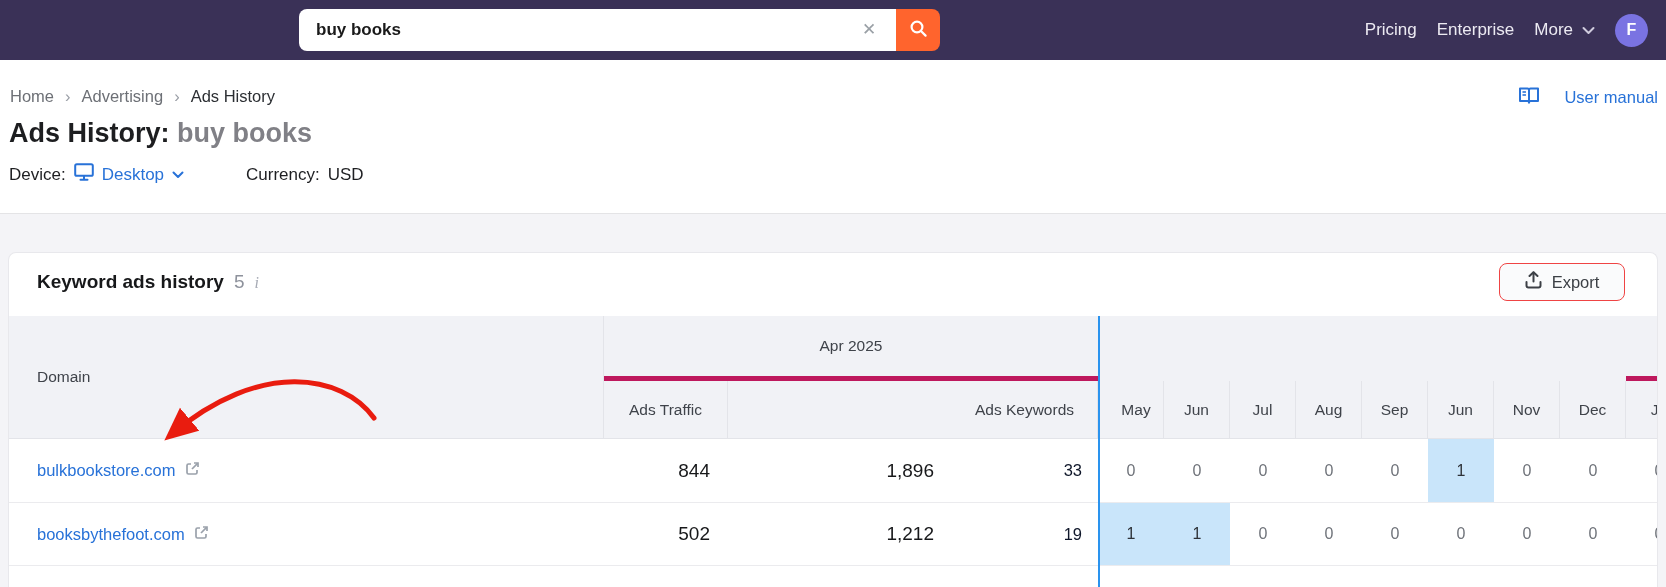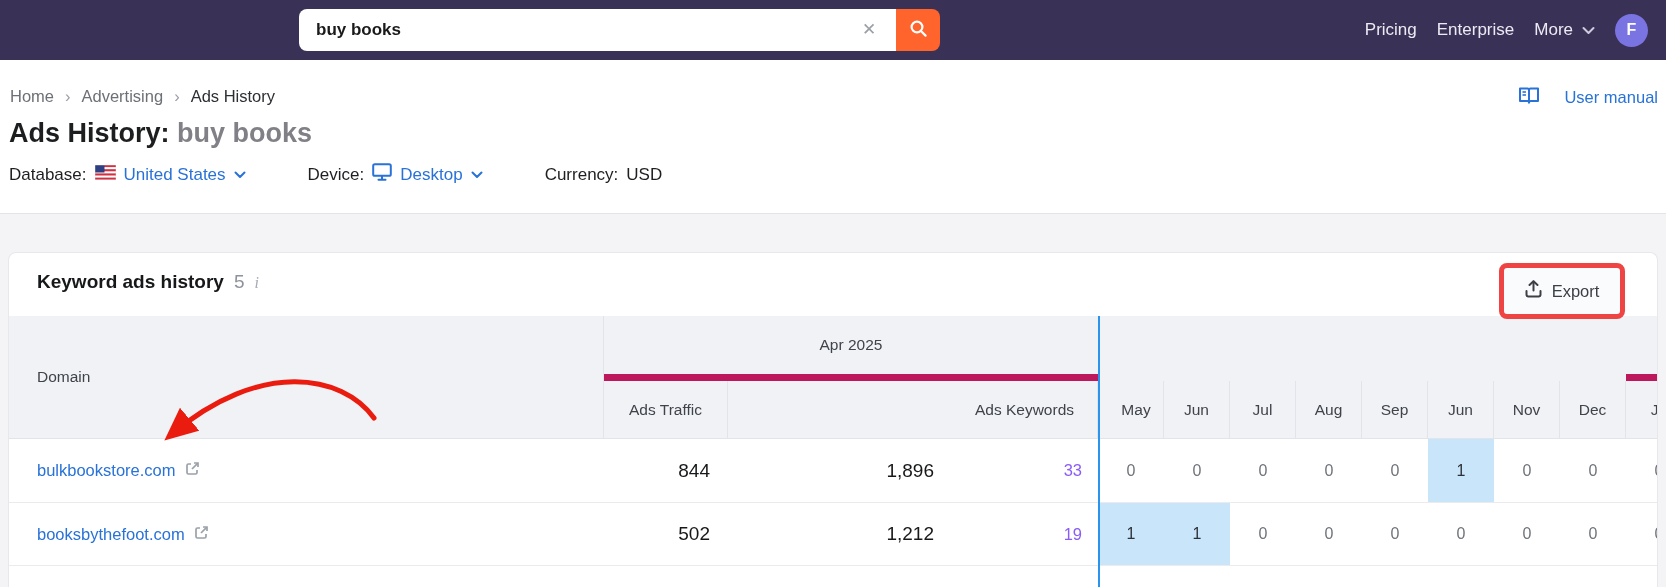--- a/index.html
+++ b/index.html
@@ -41,43 +41,43 @@
   .page-bg { position:absolute; left:0; top:214px; width:1666px; height:373px; background:#f4f4f7; }
 
   
   .card { position:absolute; left:8px; top:252px; width:1650px; height:400px; background:#fff;
     border:1px solid #e8e8ec; border-bottom:none; border-radius:8px 8px 0 0; overflow:hidden; }
   .card-header { position:relative; height:63px; }
   .panel-title-wrap { position:absolute; left:28px; top:18px; display:flex; align-items:baseline; gap:10px; }
   .panel-title { font-size:19px; font-weight:bold; color:#17181a; }
   .panel-count { font-size:19px; color:#8e929c; }
   .info-icon { font-family:"Liberation Serif", serif; font-style:italic; font-size:16px; color:#a7abb5; cursor:pointer; }
-  .export-btn { position:absolute; right:32px; top:10px; width:126px; height:56px; background:#fafbfc;
-    border:5px solid #ef4444; border-radius:8px; display:flex; align-items:center; justify-content:center;
+  .export-btn { position:absolute; right:32px; top:10px; width:126px; height:38px; background:#fafbfc;
+    border:1px solid #ef4444; border-radius:8px; display:flex; align-items:center; justify-content:center;
     gap:10px; font-size:16.5px; color:#3c4046; cursor:pointer; }
 
   
   .ads-table { --cols:595px 124px 224px 146px 66px 66px 66px 66px 66px 66px 66px 66px 66px; }
   .thead { display:grid; grid-template-columns:var(--cols); grid-template-rows:65px 57px;
     background:#f1f2f6; border-bottom:1px solid #e3e4e9; }
   .th { font-size:15.5px; color:#3f434a; }
   .th-domain { grid-row:1/3; grid-column:1; display:flex; align-items:center; padding-left:28px;
     border-right:1px solid #e3e4e9; }
   .th-group { grid-row:1; display:flex; align-items:center; justify-content:center;
-    border-bottom:7px solid #be185d; }
+    border-bottom:5px solid #be185d; }
   .th-sub { grid-row:2; display:flex; align-items:center; justify-content:center; }
   .th-sub.bR { border-right:1px solid #e3e4e9; }
   .trow { display:grid; grid-template-columns:var(--cols); height:63px; background:#fff; }
   .trow + .trow { border-top:1px solid #ebebee; }
   .td-domain { display:flex; align-items:center; gap:9px; padding-left:28px; }
   .domain-link { color:#2872d8; font-size:16.5px; cursor:pointer; }
   .td-num { display:flex; align-items:center; justify-content:flex-end; padding-right:18px;
     font-size:19px; color:#17181a; }
   .td-kw { display:flex; align-items:center; justify-content:flex-end; padding-right:16px;
-    font-size:16.5px; color:#8b5cf6; cursor:pointer; }
+    font-size:16.5px; color:#0f172a; cursor:pointer; }
   .td-month { display:flex; align-items:center; justify-content:center; font-size:16px; color:#6f737a; }
   .td-month.hl { background:#c9e5fa; color:#2e3238; }
   .trow.partial { height:24px; border-top:1px solid #ebebee; }
   .blue-line { position:absolute; left:1089px; top:63px; width:2px; height:337px; background:#2a93ee; z-index:4; }
 
   .arrow-overlay { position:absolute; left:120px; top:352px; width:290px; height:115px;
     pointer-events:none; z-index:6; }
 </style>
 </head>
 <body>
@@ -130,42 +130,20 @@
   </span>
   <span>User manual</span>
 </div>
 
 <div class="page-title">
   <span>Ads History:</span>
   <span class="kw">buy books</span>
 </div>
 
 <div class="filters">
-  <div class="filter">
-    <span class="filter-label">Database:</span>
-    <span>
-      <svg width="21" height="15" viewBox="0 0 21 15">
-          <rect width="21" height="15" rx="1.5" fill="#fff"></rect>
-          <g fill="#d23040">
-            <rect y="0" width="21" height="2.1"></rect>
-            <rect y="4.2" width="21" height="2.1"></rect>
-            <rect y="8.4" width="21" height="2.1"></rect>
-            <rect y="12.6" width="21" height="2.1" rx="0"></rect>
-          </g>
-          <rect width="9.5" height="7.5" fill="#2e3f82"></rect>
-          <rect width="21" height="15" rx="1.5" fill="none" stroke="#d7d7d7" stroke-width="0.5"></rect>
-        </svg>
-    </span>
-    <span class="filter-value">
-      <span>United States</span>
-      <svg width="12" height="8" viewBox="0 0 12 8">
-          <polyline points="1.5,1.5 6,6 10.5,1.5" fill="none" stroke="#2872d8" stroke-width="2" stroke-linecap="round" stroke-linejoin="round"></polyline>
-        </svg>
-    </span>
-  </div>
   <div class="filter">
     <span class="filter-label">Device:</span>
     <span class="filter-value">
       <span>
         <svg width="20" height="18" viewBox="0 0 20 18">
             <rect x="1.2" y="1.2" width="17.6" height="11.6" rx="1.6" fill="none" stroke="#2872d8" stroke-width="2"></rect>
             <line x1="10" y1="13" x2="10" y2="16" stroke="#2872d8" stroke-width="2"></line>
             <line x1="6.5" y1="16.8" x2="13.5" y2="16.8" stroke="#2872d8" stroke-width="2" stroke-linecap="round"></line>
           </svg>
       </span>

